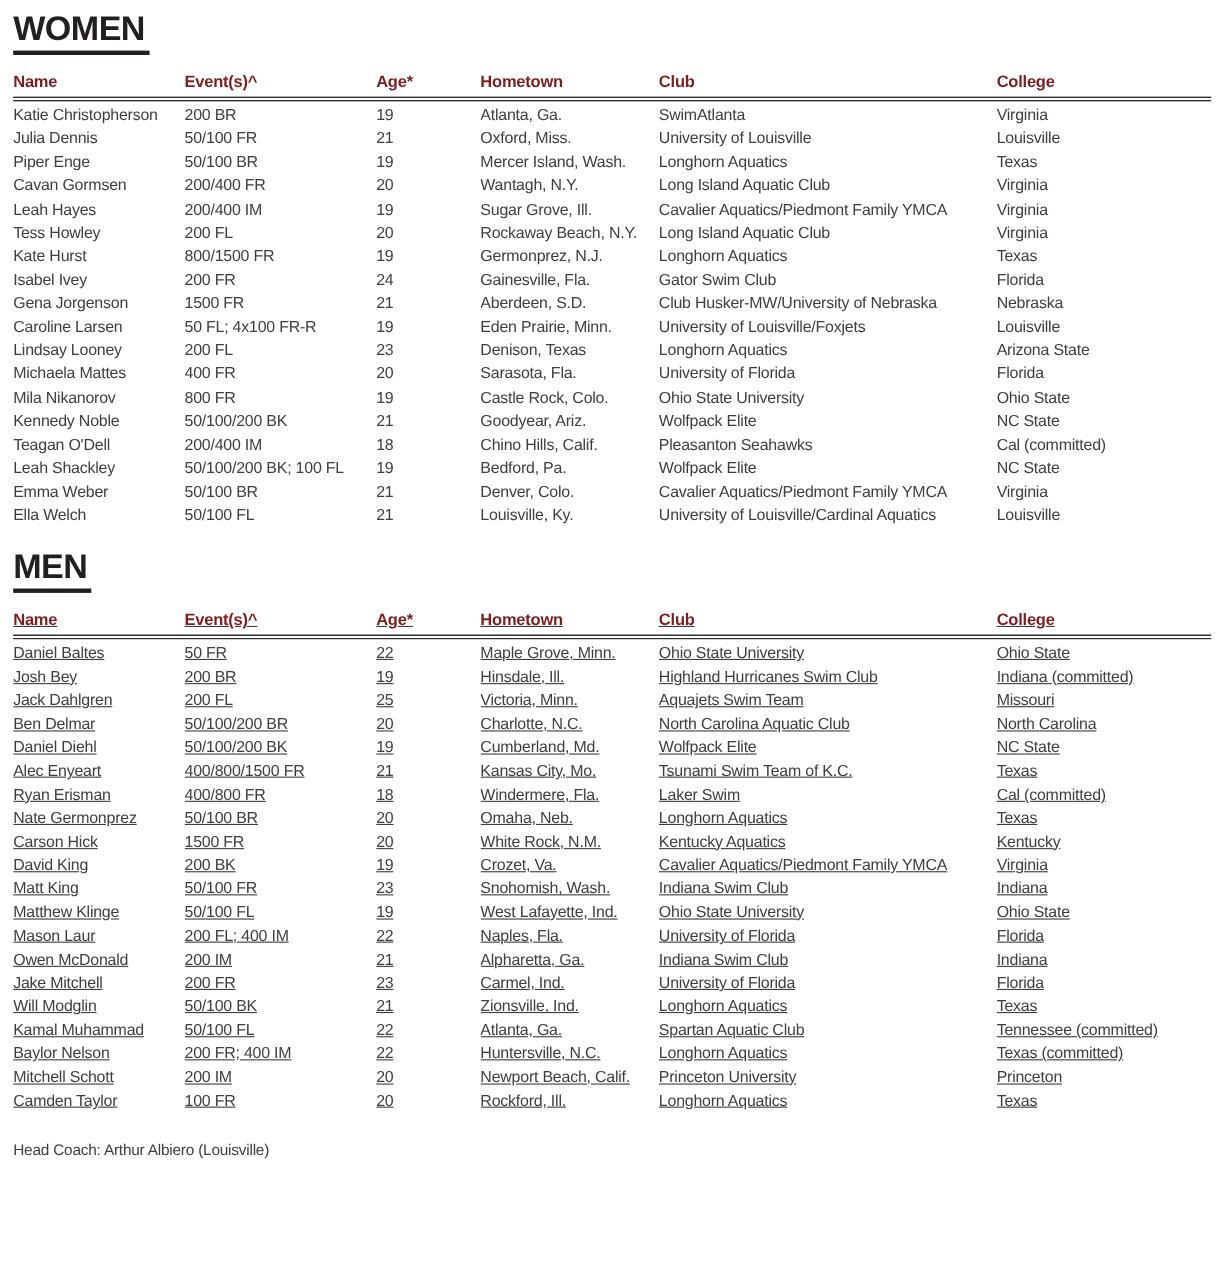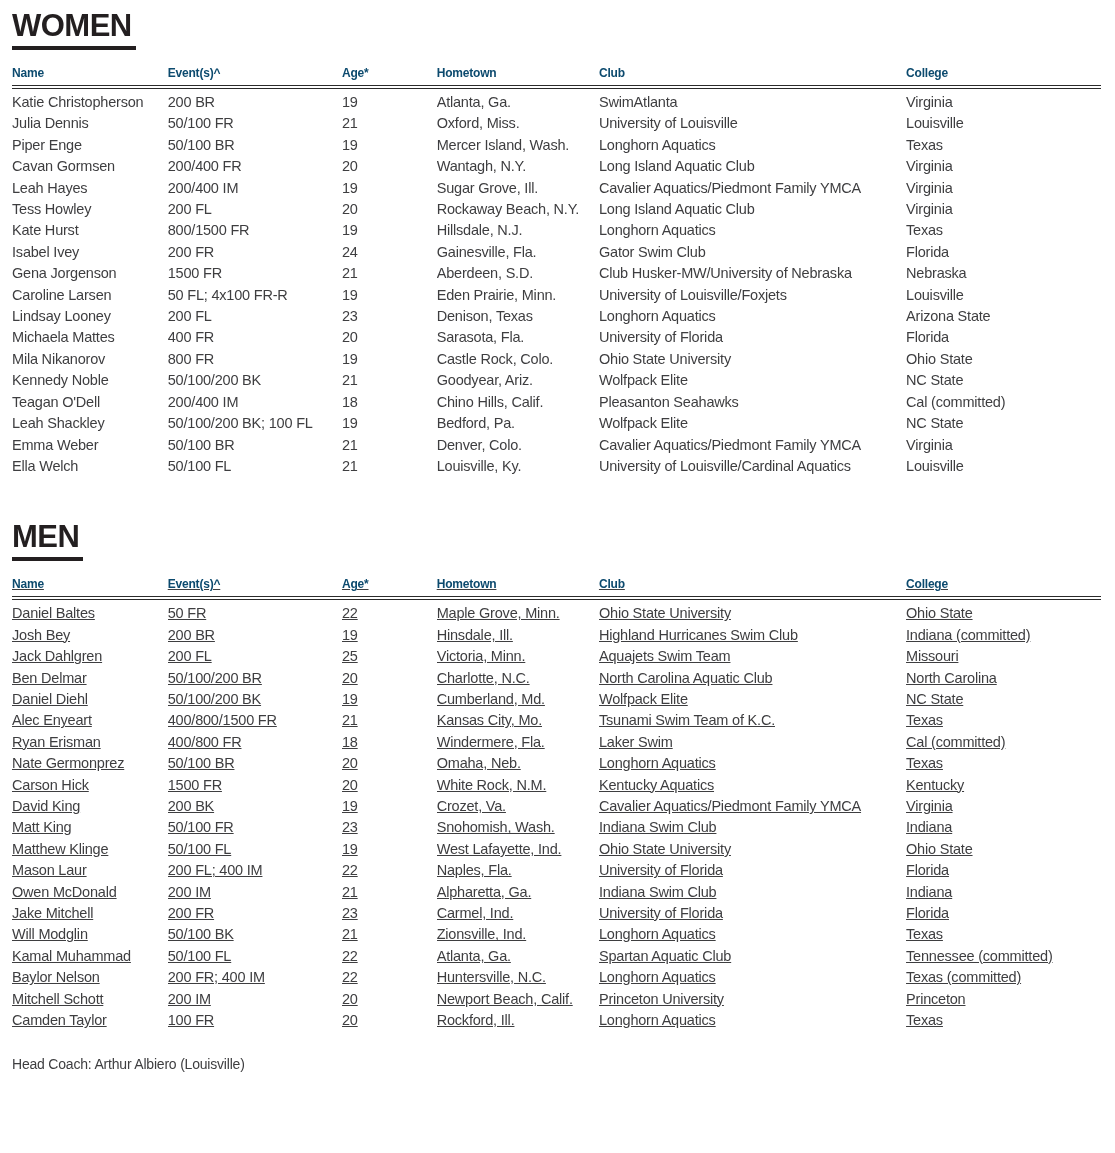--- a/index.html
+++ b/index.html
@@ -33,39 +33,39 @@
     table-layout: fixed;
   }
   table.roster col.c-name     { width: 14.3%; }
   table.roster col.c-events   { width: 16.0%; }
   table.roster col.c-age      { width: 8.7%;  }
   table.roster col.c-hometown { width: 14.9%; }
   table.roster col.c-club     { width: 28.2%; }
   table.roster col.c-college  { width: 17.9%; }
   table.roster th {
     text-align: left;
-    font-size: 12px;
+    font-size: 15px;
     font-weight: 700;
-    color: #0c4a6e;
+    color: #7f1d1d;
     letter-spacing: -0.2px;
     padding: 0 0 5px 0;
     border-bottom: 4px double #2b2b2b;
     white-space: nowrap;
   }
   table.roster td {
     font-size: 14.5px;
     letter-spacing: -0.2px;
     height: 21.4px;
     line-height: 21.4px;
     white-space: nowrap;
     overflow: hidden;
     padding: 0;
   }
   table.roster tbody tr:first-child td { padding-top: 3px; }
-  section.roster-section { margin-bottom: 44px; }
+  section.roster-section { margin-bottom: 19px; }
   section.roster-section:last-of-type { margin-bottom: 0; text-decoration: underline; }
   .coaches {
     margin-top: 22px;
     font-size: 14px;
     letter-spacing: -0.2px;
     line-height: 22px;
     color: #3e3e40;
   }
 </style>
 </head>
@@ -138,21 +138,21 @@
           <td>200 FL</td>
           <td>20</td>
           <td>Rockaway Beach, N.Y.</td>
           <td>Long Island Aquatic Club</td>
           <td>Virginia</td>
         </tr>
         <tr>
           <td>Kate Hurst</td>
           <td>800/1500 FR</td>
           <td>19</td>
-          <td>Hillsdale, N.J.</td>
+          <td>Germonprez, N.J.</td>
           <td>Longhorn Aquatics</td>
           <td>Texas</td>
         </tr>
         <tr>
           <td>Isabel Ivey</td>
           <td>200 FR</td>
           <td>24</td>
           <td>Gainesville, Fla.</td>
           <td>Gator Swim Club</td>
           <td>Florida</td>

